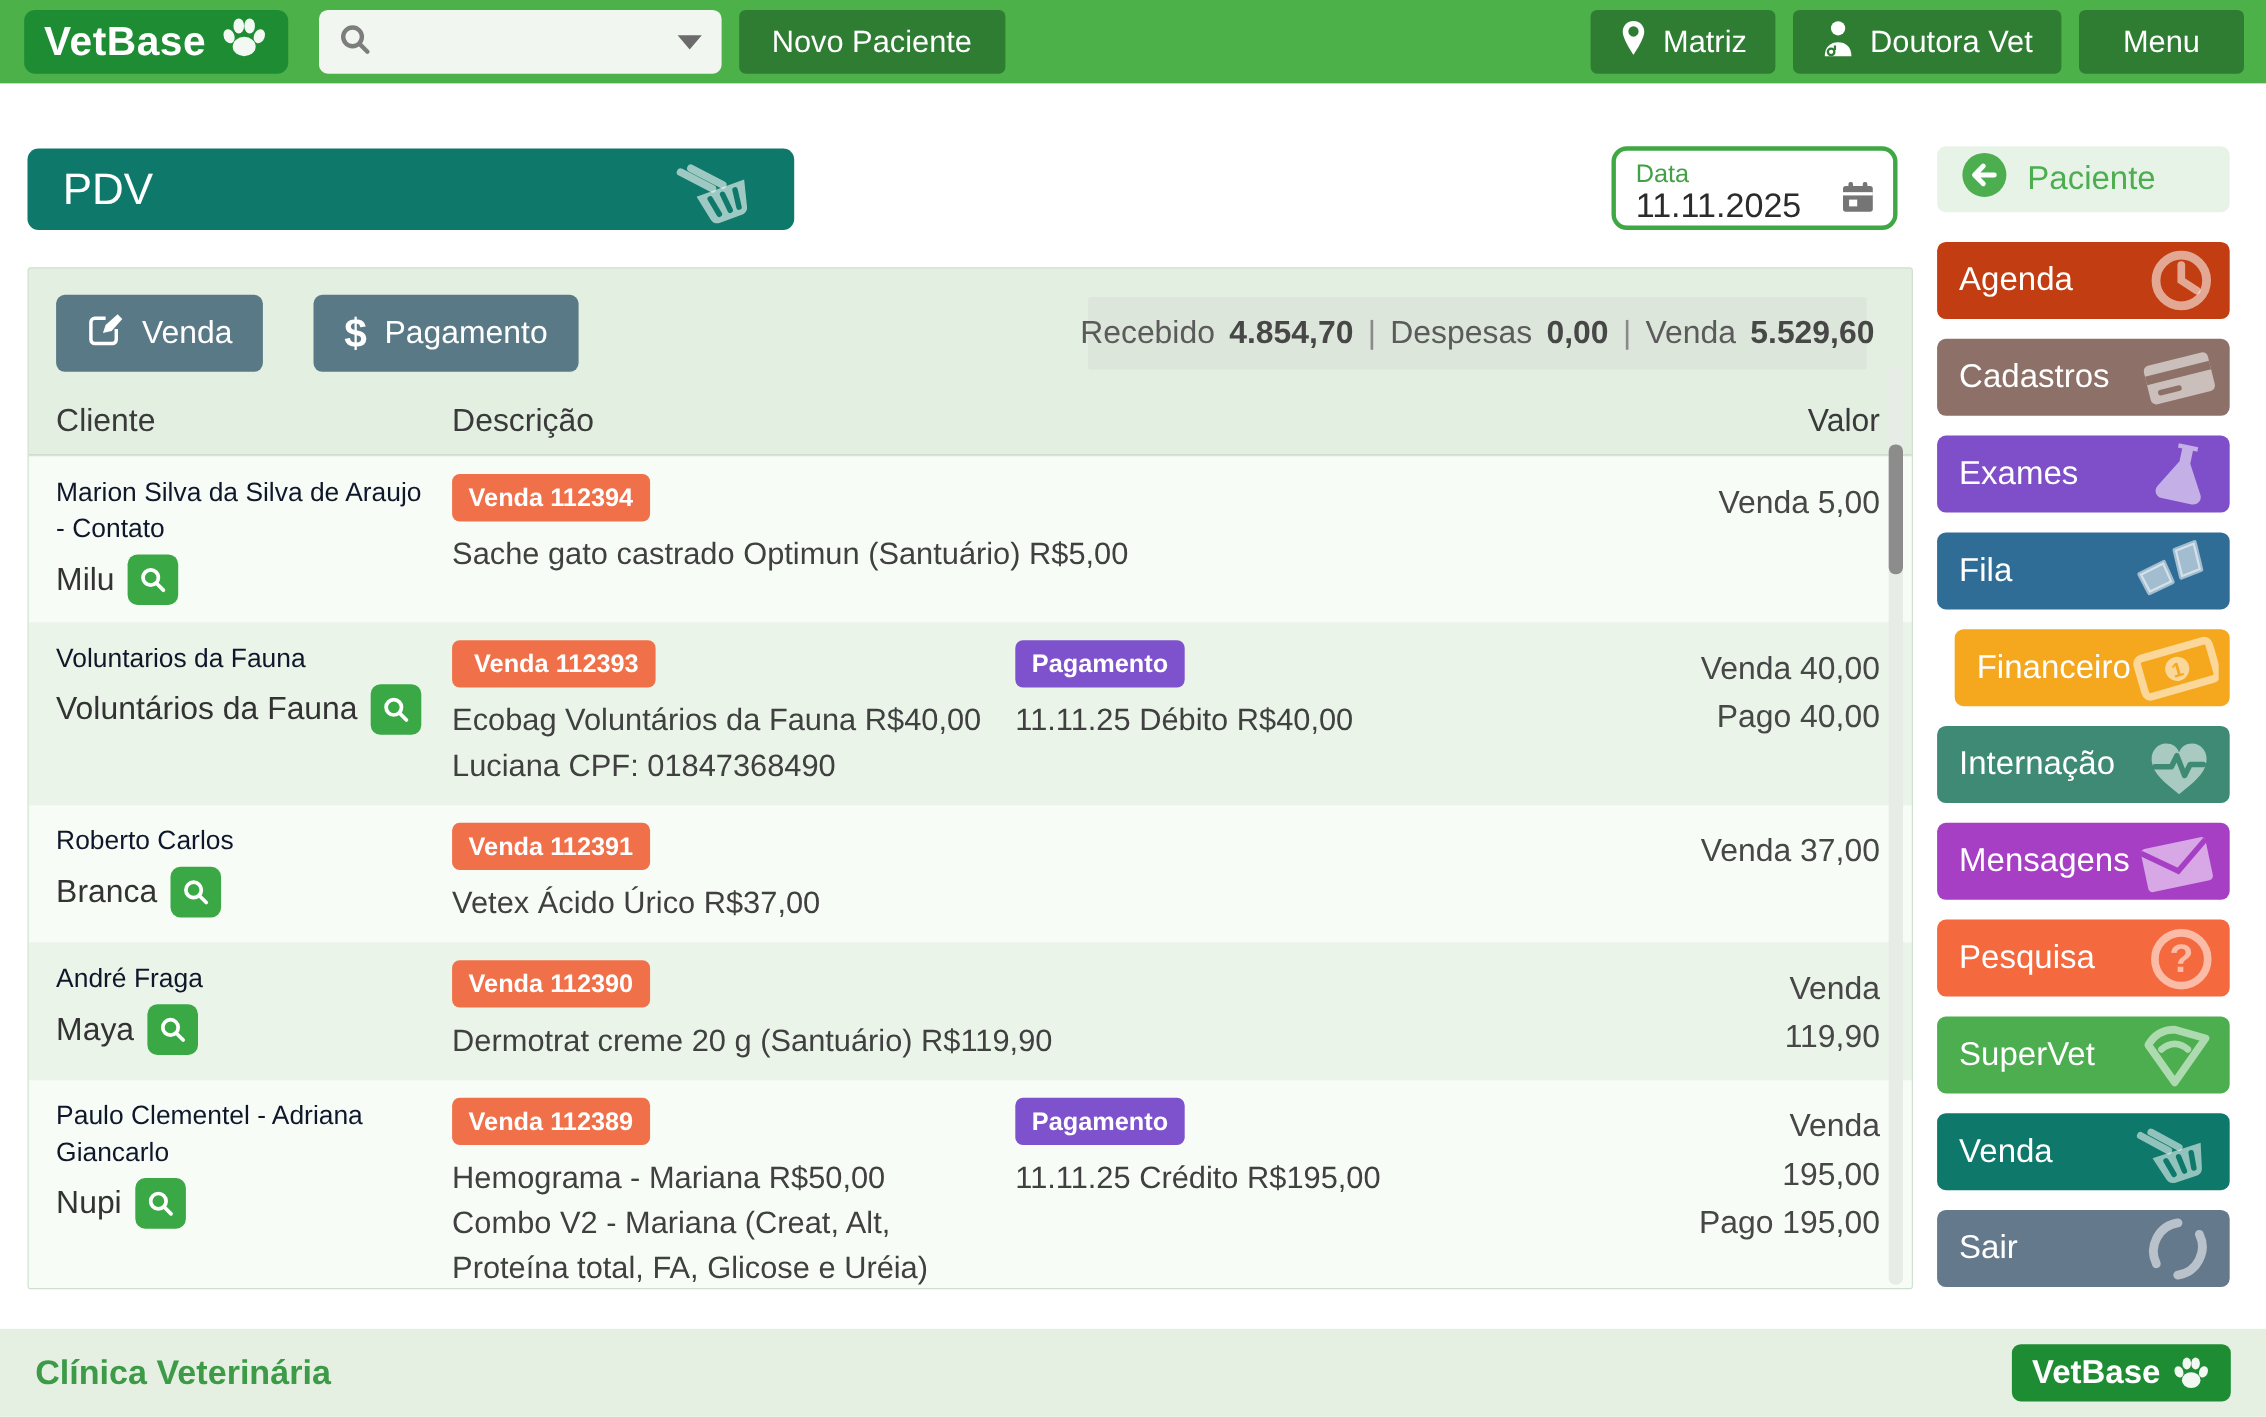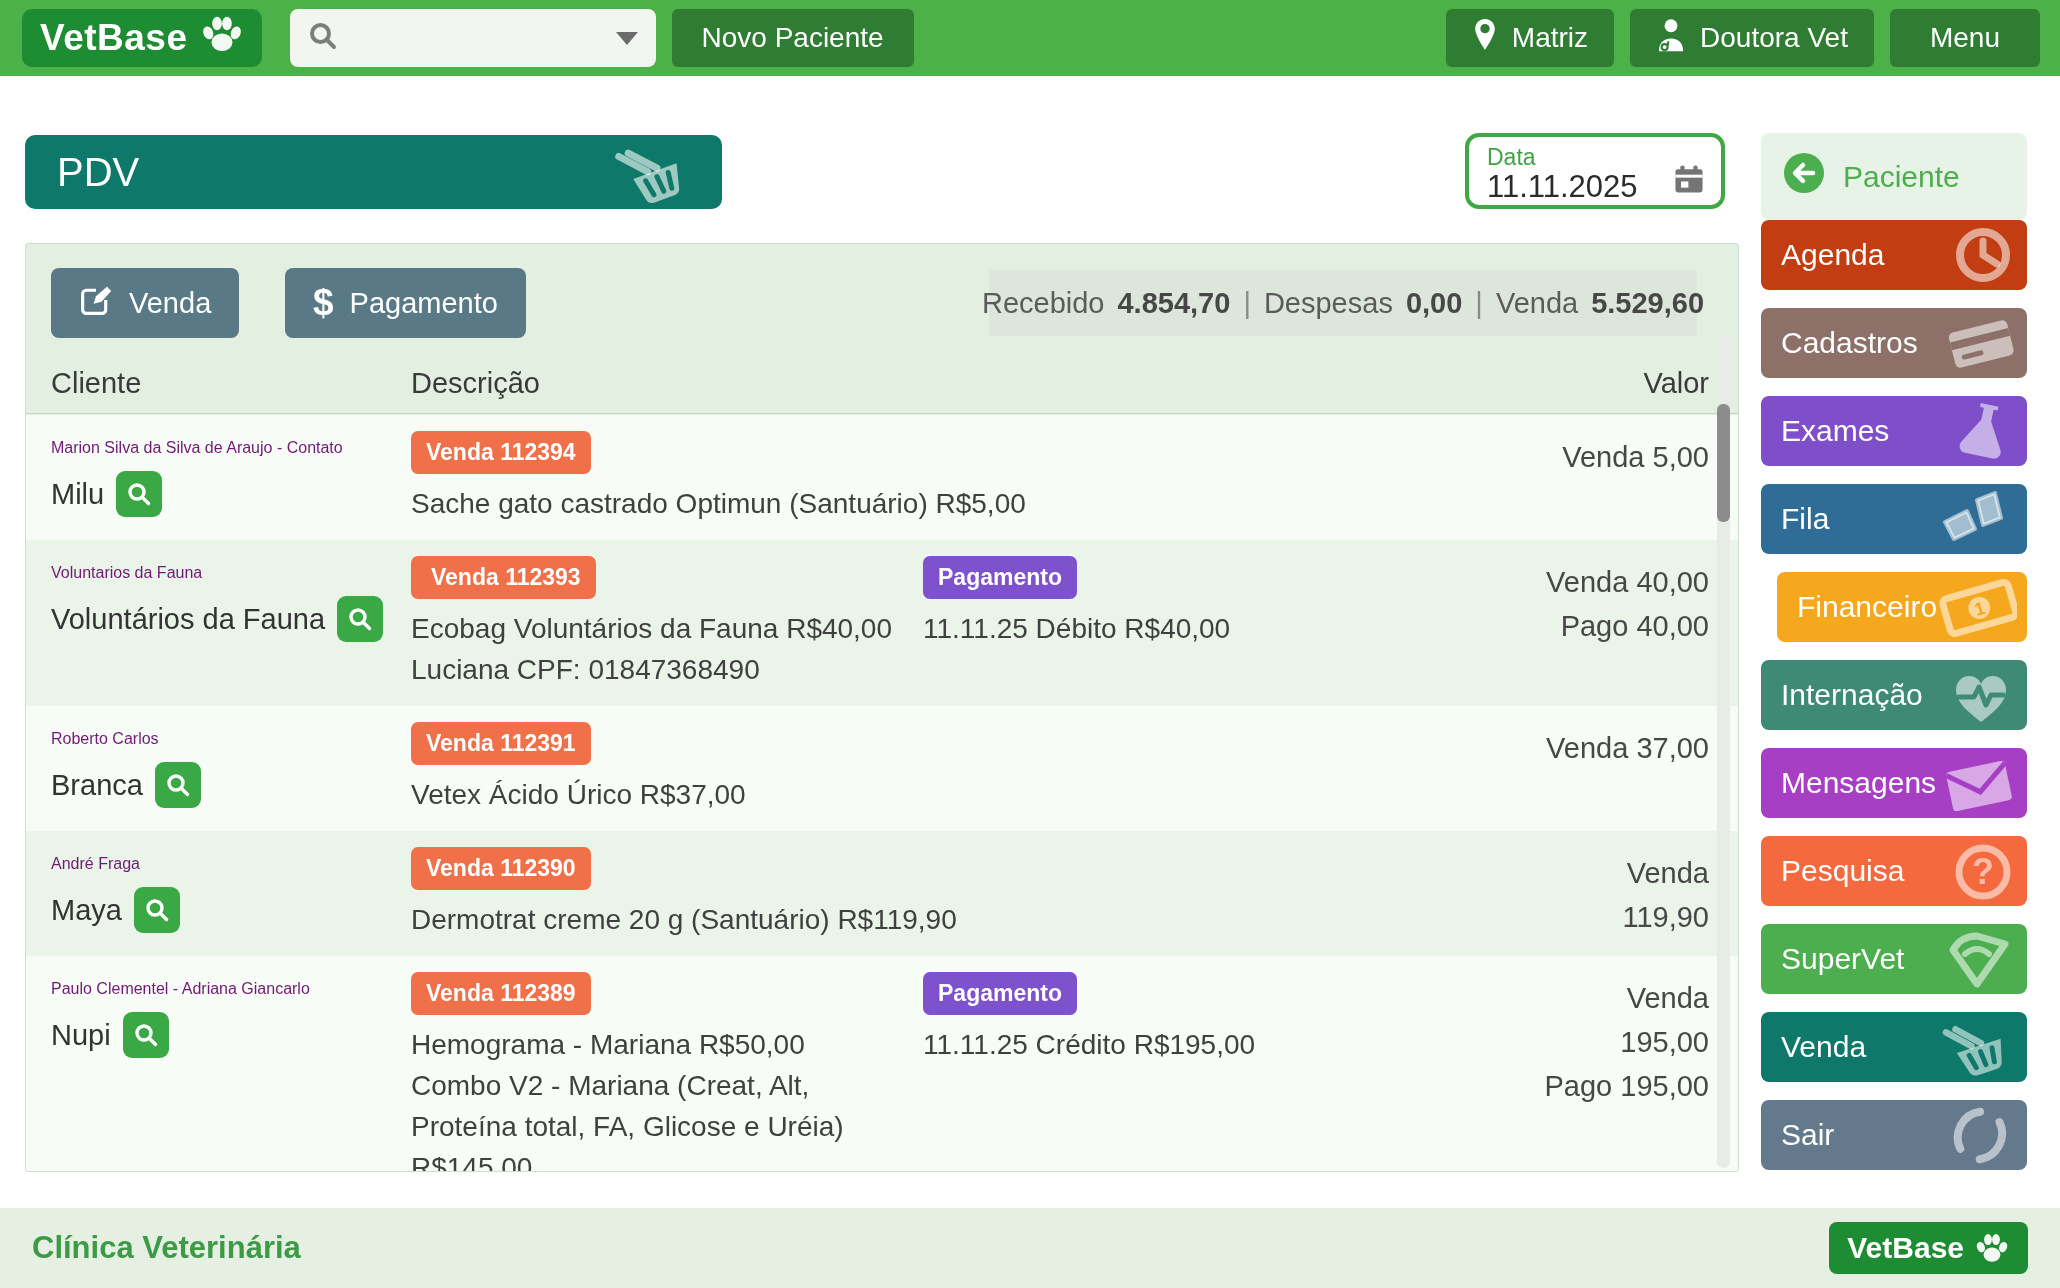--- a/index.html
+++ b/index.html
@@ -32,21 +32,21 @@
   .pdv-bar svg { position:absolute; right:16px; top:2px; }
 
   .date-box { position:absolute; left:1465px; top:57px; width:260px; height:76px;
     background:#fff; border:4px solid #3fa845; border-radius:14px; padding:7px 14px 0 18px; }
   .date-label { font-size:23px; color:#43a047; line-height:26px; }
   .date-value { font-size:31px; color:#2b2b2b; line-height:34px; }
   .date-box svg { position:absolute; right:16px; top:26px; }
 
   
   .sidebar { position:absolute; left:1761px; top:0; width:266px; }
-  .side-back { position:absolute; top:57px; width:266px; height:87px; background:#e8f3e8;
+  .side-back { position:absolute; top:57px; width:266px; height:60px; background:#e8f3e8;
     border-radius:8px; display:flex; align-items:center; padding-left:22px; gap:18px;
     color:#4cae4f; font-size:30px; cursor:pointer; }
   .side-items { position:absolute; top:144px; width:266px; display:flex;
     flex-direction:column; gap:18px; }
   .side-item { height:70px; border-radius:8px; display:flex; align-items:center;
     padding-left:20px; color:#fff; font-size:30px; position:relative; cursor:pointer; }
   .side-icon { position:absolute; right:10px; top:4px; }
 
   
   .panel { position:absolute; left:25px; top:167px; width:1714px; height:929px;
@@ -67,21 +67,21 @@
   .th-cliente { position:absolute; left:25px; top:8px; }
   .th-desc { position:absolute; left:385px; top:8px; }
   .th-valor { position:absolute; right:29px; top:8px; }
 
   .rows { position:absolute; top:171px; left:0; right:0; bottom:0; display:flex;
     flex-direction:column; }
   .trow { display:flex; align-items:flex-start; padding:16px 29px 16px 25px; }
   .trow:nth-child(odd) { background:#f8fcf7; }
   .trow:nth-child(even) { background:#eaf4e9; }
   .col-cliente { flex:0 0 340px; margin-right:20px; }
-  .client-link { font-size:16px; color:#701a75; line-height:33px; margin-bottom:7px; cursor:pointer; }
+  .client-link { font-size:24px; color:#0f172a; line-height:33px; margin-bottom:7px; cursor:pointer; }
   .client-row { display:flex; flex-wrap:wrap; align-items:center; gap:12px; row-gap:8px;
     font-size:29px; color:#333; }
   .lens-btn { width:46px; height:46px; border-radius:9px; background:#3aa845; border:none;
     display:flex; align-items:center; justify-content:center; cursor:pointer; }
   .col-desc { flex:1 1 auto; min-width:0; }
   .col-pay { flex:0 0 596px; margin-left:20px; }
   .badge { display:inline-block; color:#fff; font-size:23px; font-weight:bold;
     padding:8px 15px; border-radius:7px; }
   .desc-line { font-size:28px; color:#404040; line-height:41px; }
   .badge-row { margin-bottom:9px; }

